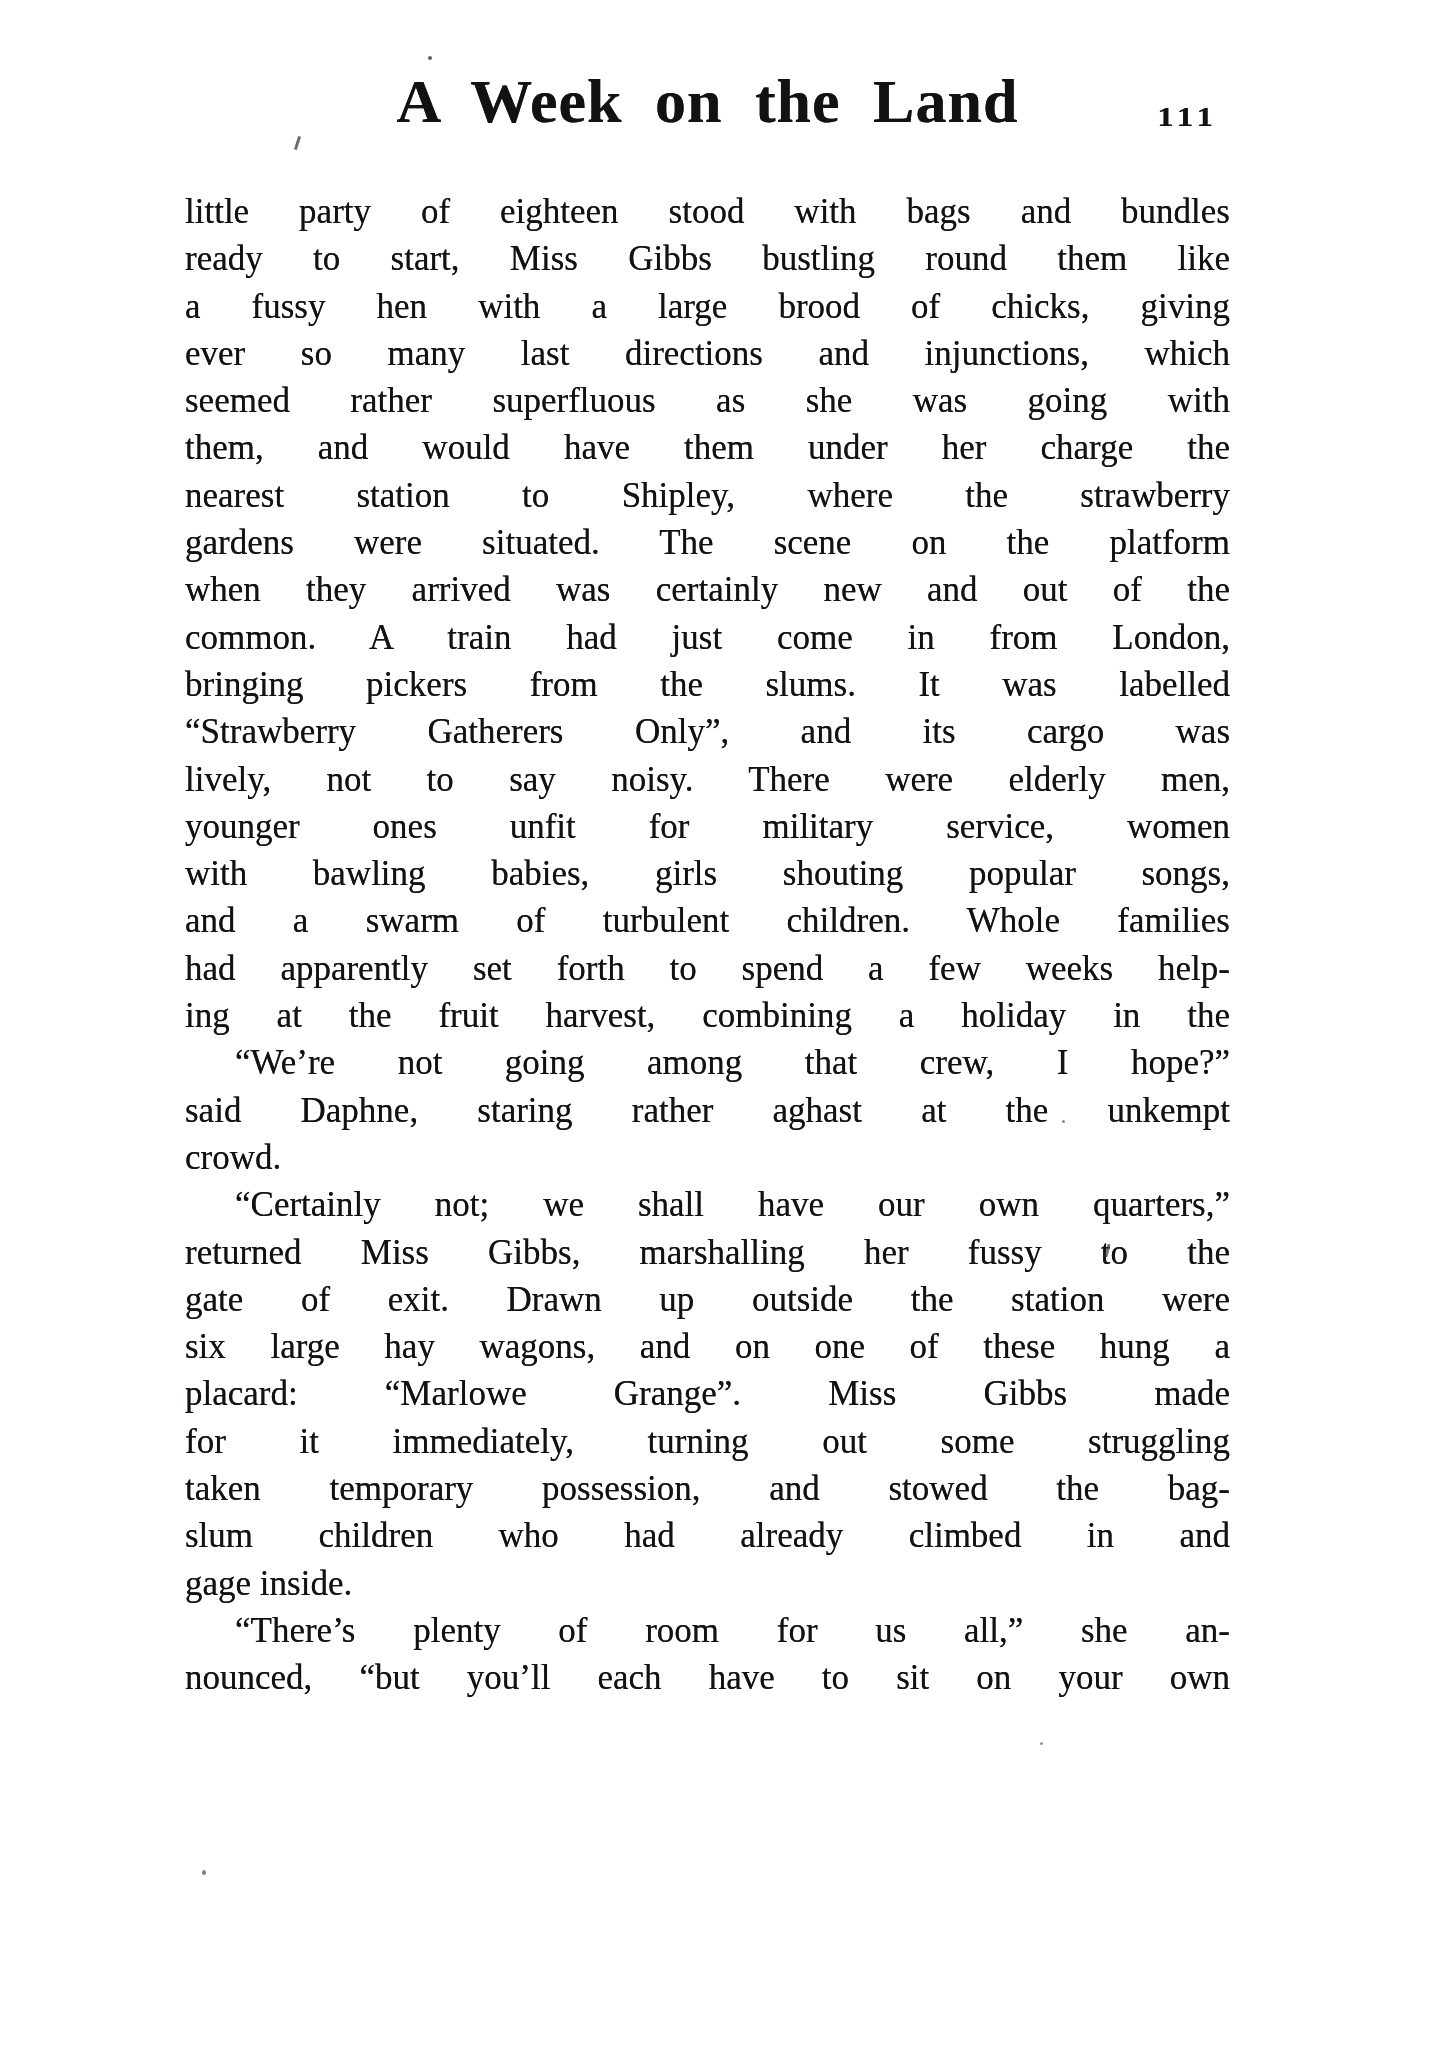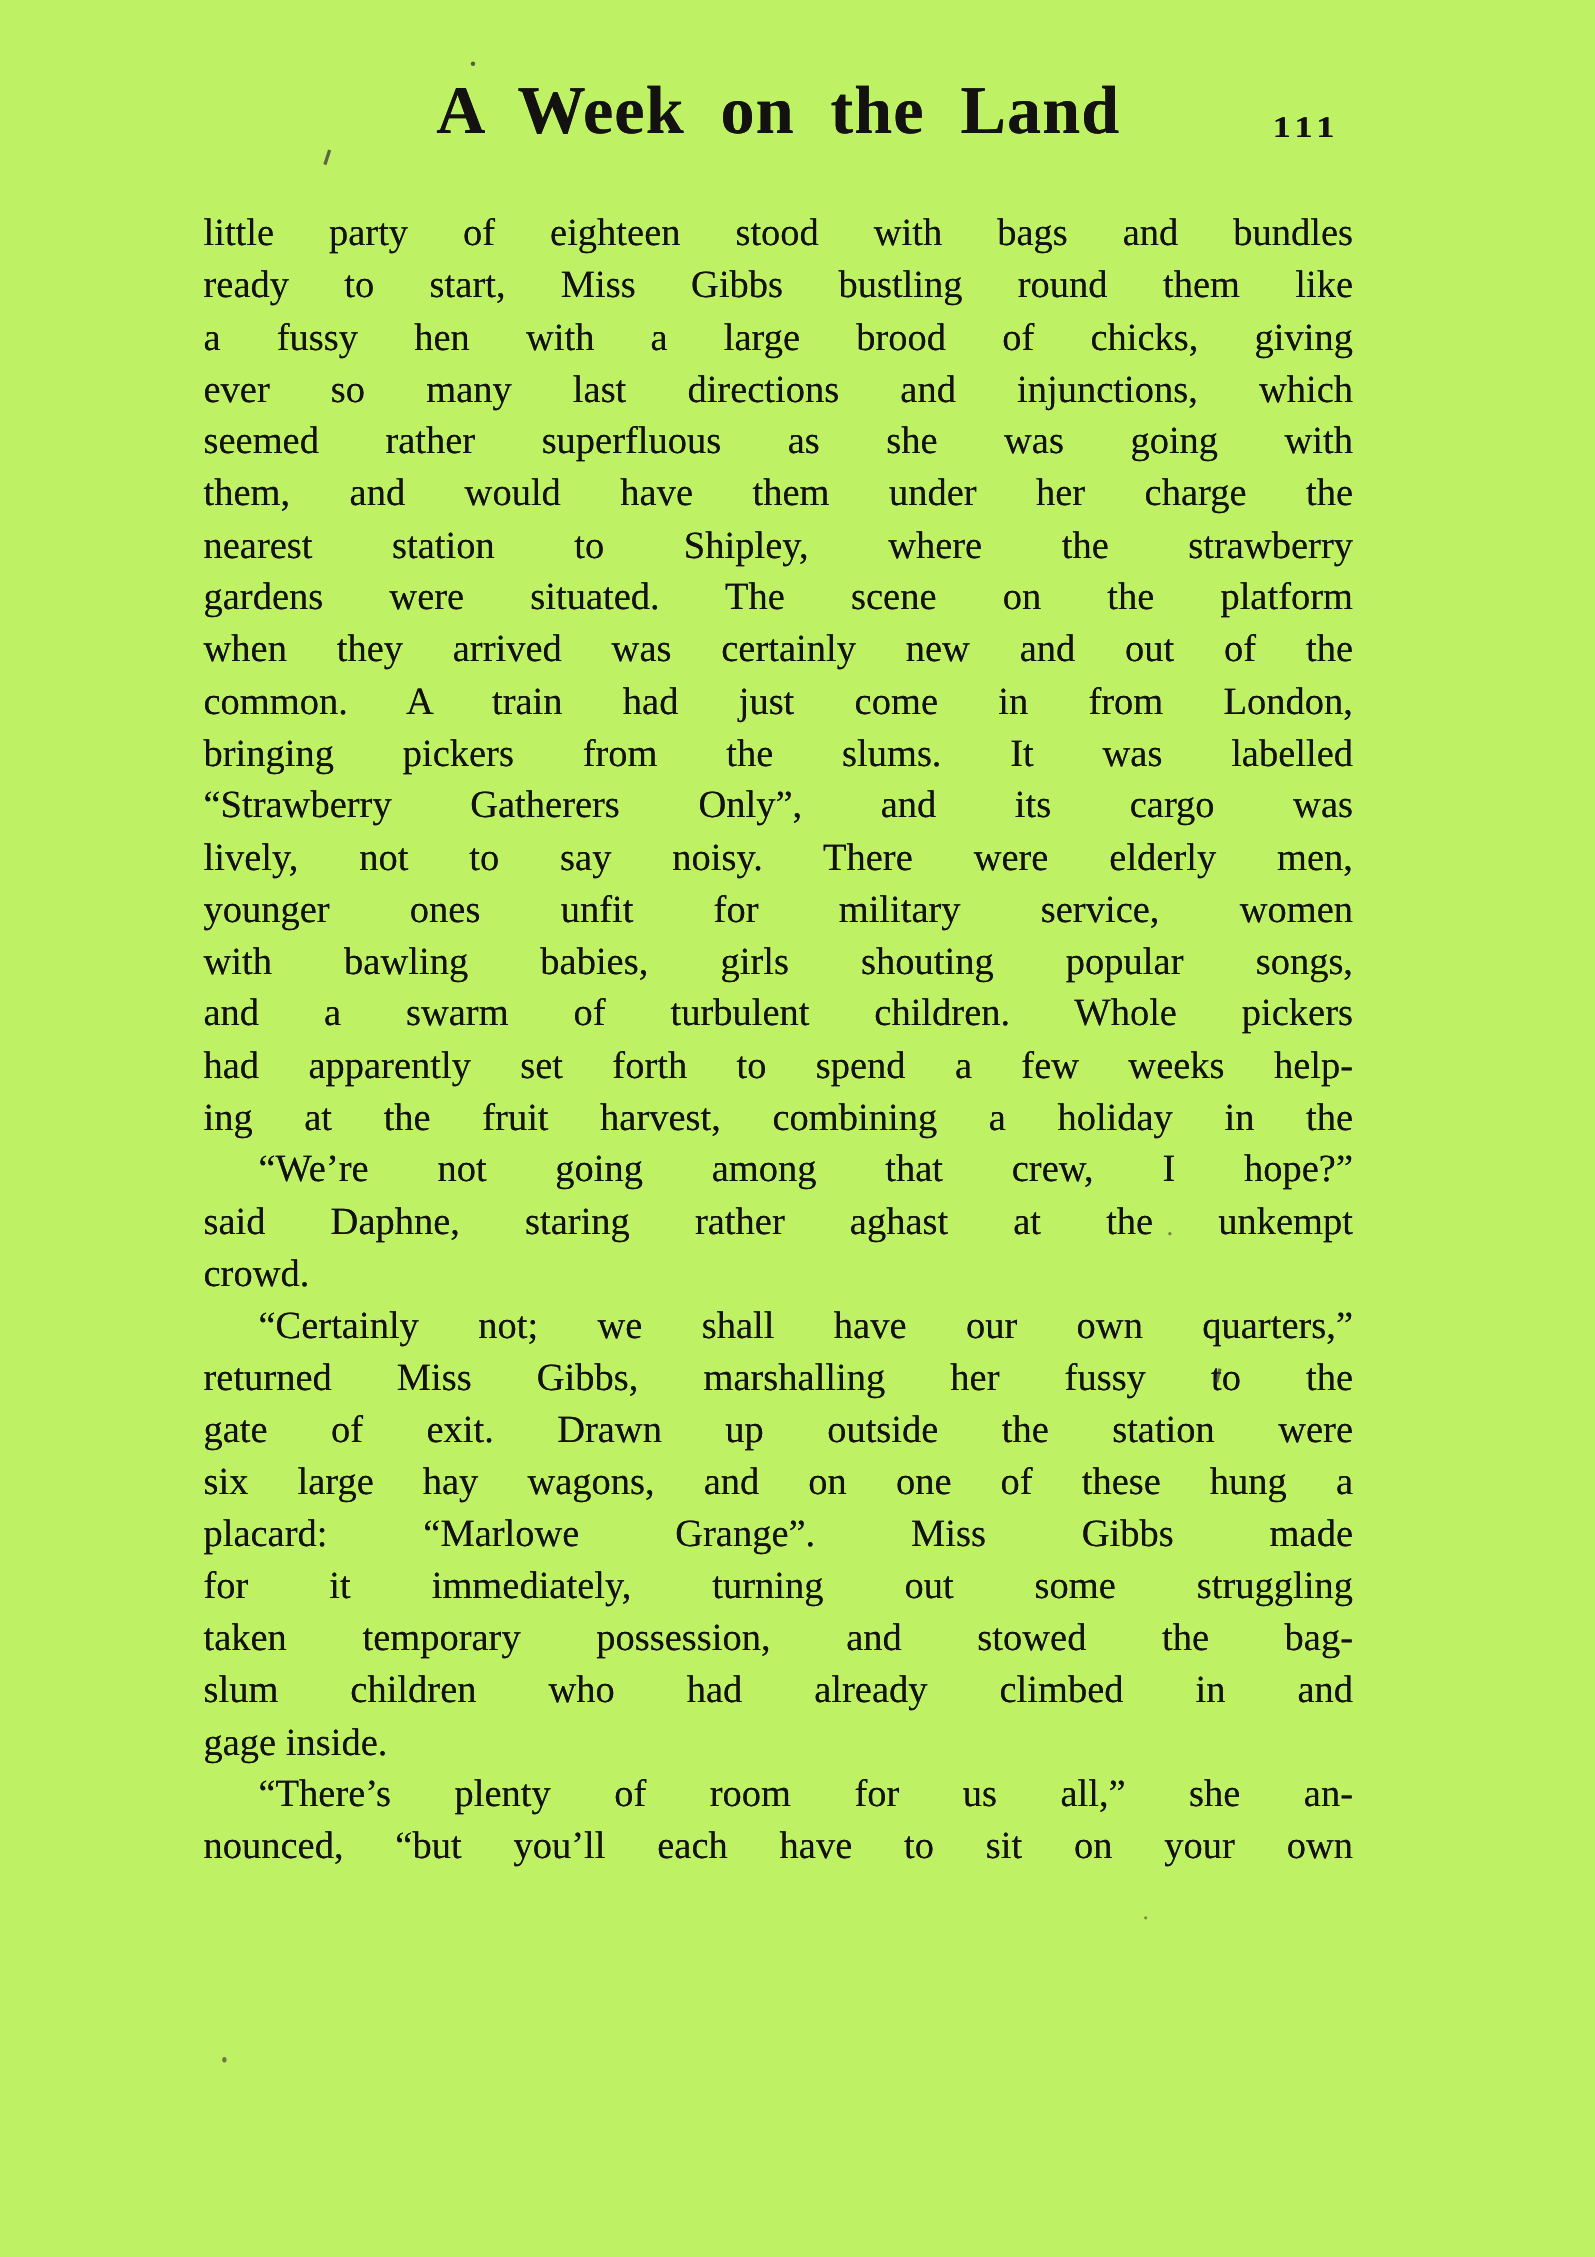--- a/index.html
+++ b/index.html
@@ -5,21 +5,21 @@
   html, body {
     margin: 0;
     padding: 0;
     background: #e8e8e8;
   }
   .page {
     position: relative;
     width: 1450px;
     height: 2052px;
     margin: 0 auto;
-    background: #bef264;
+    background: #ffffff;
     overflow: hidden;
     font-family: "Liberation Serif", "DejaVu Serif", serif;
     color: #141210;
   }
   .header {
     position: absolute;
     left: 185px;
     top: 58px;
     width: 1045px;
     height: 110px;
@@ -99,21 +99,21 @@
     <div class="line">them, and would have them under her charge the</div>
     <div class="line">nearest station to Shipley, where the strawberry</div>
     <div class="line">gardens were situated.  The scene on the platform</div>
     <div class="line">when they arrived was certainly new and out of the</div>
     <div class="line">common.  A train had just come in from London,</div>
     <div class="line">bringing pickers from the slums.  It was labelled</div>
     <div class="line">“Strawberry Gatherers Only”, and its cargo was</div>
     <div class="line">lively, not to say noisy.  There were elderly men,</div>
     <div class="line">younger ones unfit for military service, women</div>
     <div class="line">with bawling babies, girls shouting popular songs,</div>
-    <div class="line">and a swarm of turbulent children.  Whole pickers</div>
+    <div class="line">and a swarm of turbulent children.  Whole families</div>
     <div class="line">had apparently set forth to spend a few weeks help-</div>
     <div class="line">ing at the fruit harvest, combining a holiday in the</div>
     <div class="line para-start">“We’re not going among that crew, I hope?”</div>
     <div class="line">said Daphne, staring rather aghast at the unkempt</div>
     <div class="line para-end">crowd.</div>
     <div class="line para-start">“Certainly not; we shall have our own quarters,”</div>
     <div class="line">returned Miss Gibbs, marshalling her fussy to the</div>
     <div class="line">gate of exit.  Drawn up outside the station were</div>
     <div class="line">six large hay wagons, and on one of these hung a</div>
     <div class="line">placard: “Marlowe Grange”.  Miss Gibbs made</div>

